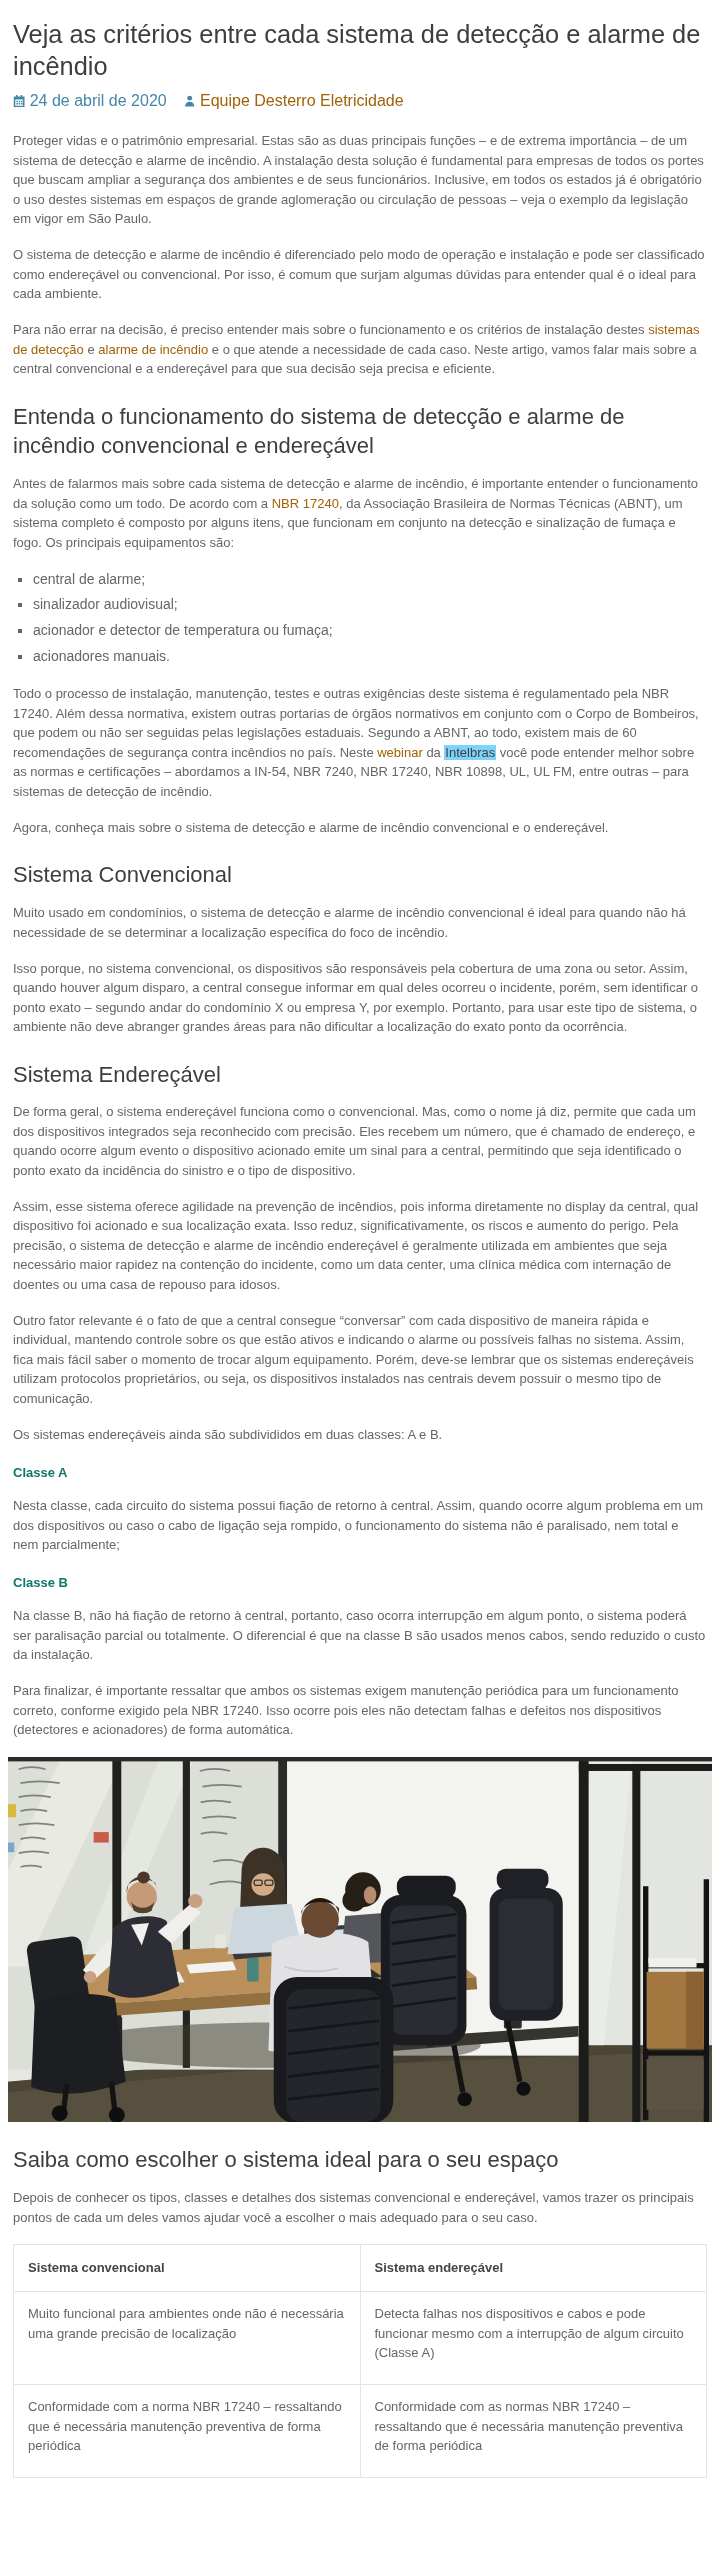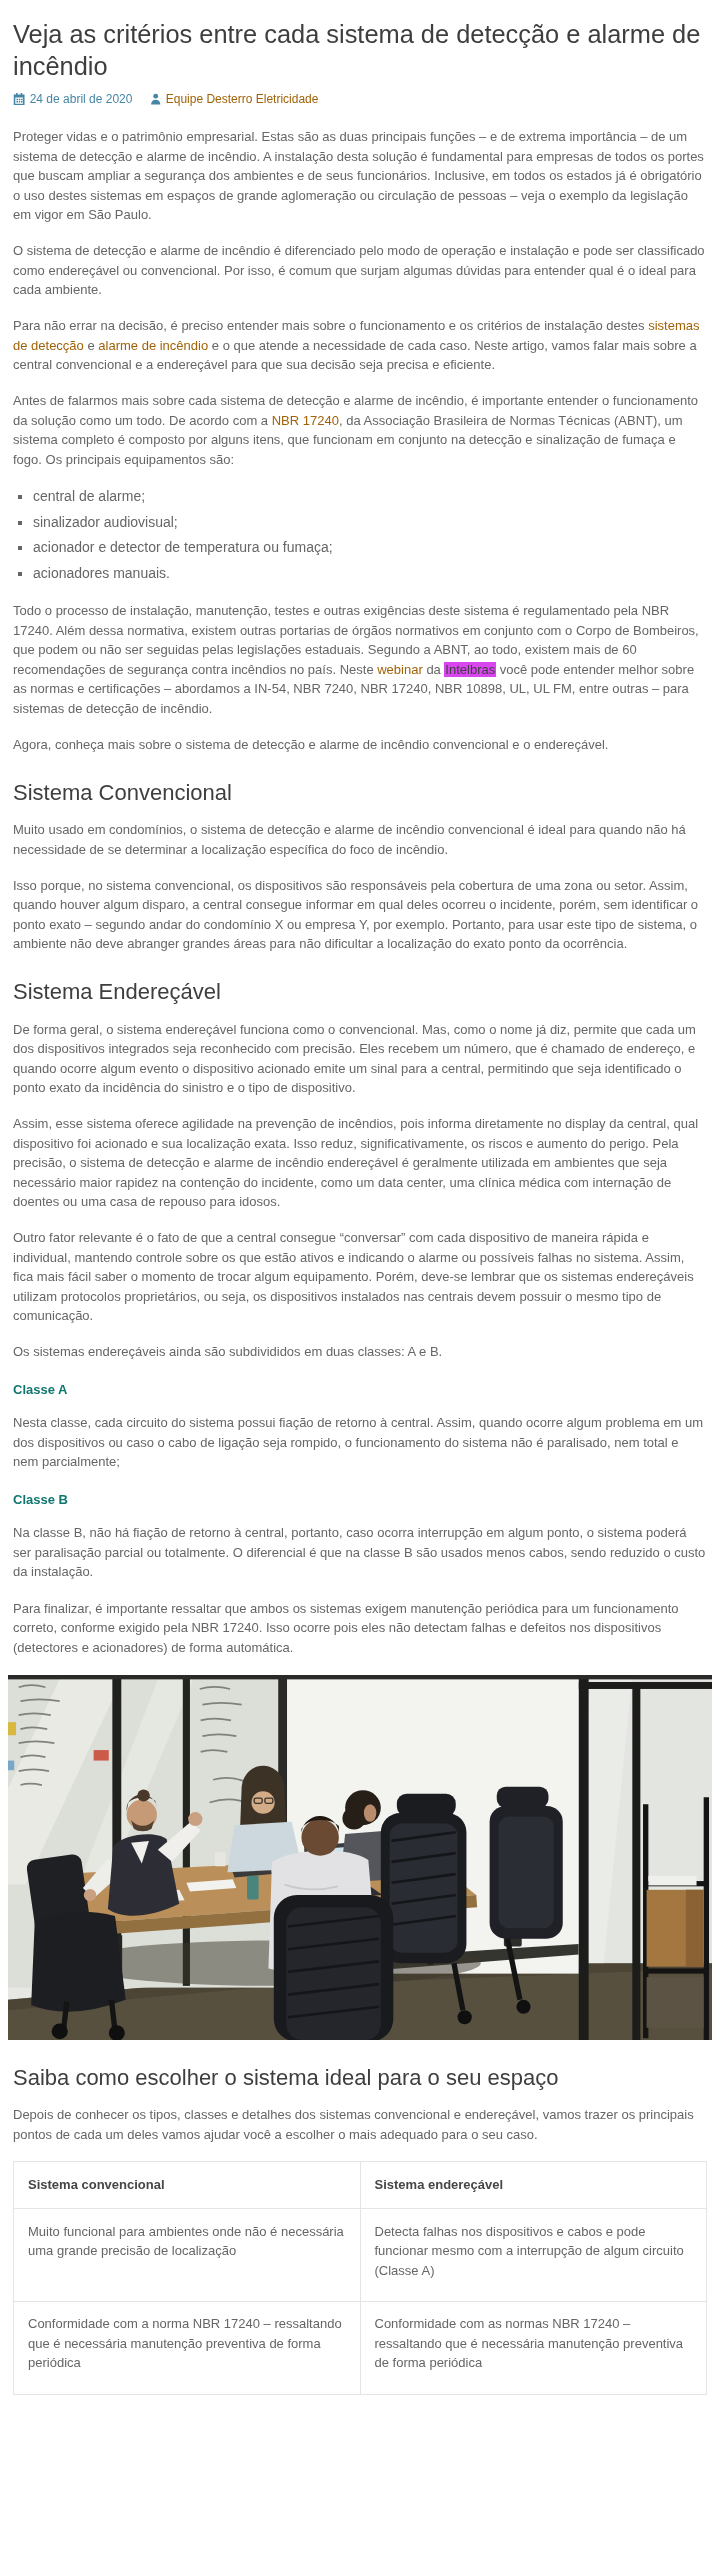--- a/index.html
+++ b/index.html
@@ -1,28 +1,28 @@
 <!DOCTYPE html>
 <html lang="pt-BR" style="font-size:14px"><head>
 <meta charset="utf-8">
 <style>
   html,body{margin:0;padding:0;background:#fff;}
   body{width:720px;font-family:"Liberation Sans","DejaVu Sans",sans-serif;color:#666;}
   .page{padding:5.3px 13px 26px;}
   h1{font-size:25.4px;font-weight:400;color:#3e3e3e;line-height:1.26;margin:12.3px 0 10.5px;}
-  .meta{display:flex;align-items:center;gap:17.5px;color:#4586a7;font-size:12px;margin:0 0 21px;}
+  .meta{display:flex;align-items:center;gap:17.5px;color:#4586a7;font-size:16px;margin:0 0 21px;}
   .meta-item{display:flex;align-items:center;gap:4.4px;}
   .meta-item svg{display:block;}
   p{font-size:13px;line-height:1.5;margin:0 0 16.6px;}
   h2{font-size:22px;font-weight:400;color:#3e3e3e;line-height:1.35;margin:23px 0 13px;}
   h4{font-size:13px;font-weight:700;color:#0f766e;margin:20px 0 16.6px;}
   ul{margin:0 0 18.4px;padding-left:20px;list-style:square;color:#555;}
   li{font-size:14px;line-height:1.45;margin:0 0 5.3px;color:#666;}
   a{color:#a16207;text-decoration:none;}
-  mark{background:#d946ef;color:#3f3f3f;padding:0 0.9px;}
+  mark{background:#7dd3fc;color:#3f3f3f;padding:0 0.9px;}
   figure{margin:17.5px -5.3px 15px;}
   figure svg{display:block;width:100%;height:365px;}
   table{width:100%;border-collapse:collapse;margin:7px 0 24.5px;}
   th,td{border:0.9px solid #e4e4e4;text-align:left;vertical-align:top;padding:12.3px 14px 16px;font-size:13px;line-height:1.5;width:50%;}
   th{font-weight:700;color:#464646;padding:13px 14px 14px;}
   td{color:#666;padding-bottom:21px;}
 </style>
 </head>
 <body>
 
@@ -50,20 +50,21 @@
             </svg>
         </span>
         <a href="#">Equipe Desterro Eletricidade</a>
       </span>
     </div>
 
     <p>Proteger vidas e o patrimônio empresarial. Estas são as duas principais funções – e de extrema importância – de um sistema de detecção e alarme de incêndio. A instalação desta solução é fundamental para empresas de todos os portes que buscam ampliar a segurança dos ambientes e de seus funcionários. Inclusive, em todos os estados já é obrigatório o uso destes sistemas em espaços de grande aglomeração ou circulação de pessoas – veja o exemplo da legislação em vigor em São Paulo.</p>
     <p>O sistema de detecção e alarme de incêndio é diferenciado pelo modo de operação e instalação e pode ser classificado como endereçável ou convencional. Por isso, é comum que surjam algumas dúvidas para entender qual é o ideal para cada ambiente.</p>
     <p><span>Para não errar na decisão, é preciso entender mais sobre o funcionamento e os critérios de instalação destes </span><a href="#">sistemas de detecção</a><span> e </span><a href="#">alarme de incêndio</a><span> e o que atende a necessidade de cada caso. Neste artigo, vamos falar mais sobre a central convencional e a endereçável para que sua decisão seja precisa e eficiente.</span></p>
 
+    <h2>Entenda o funcionamento do sistema de detecção e alarme de incêndio convencional e endereçável</h2>
 
     <p><span>Antes de falarmos mais sobre cada sistema de detecção e alarme de incêndio, é importante entender o funcionamento da solução como um todo. De acordo com a </span><a href="#">NBR 17240</a><span>, da Associação Brasileira de Normas Técnicas (ABNT), um sistema completo é composto por alguns itens, que funcionam em conjunto na detecção e sinalização de fumaça e fogo. Os principais equipamentos são:</span></p>
 
     <ul>
       <li>central de alarme;</li>
       <li>sinalizador audiovisual;</li>
       <li>acionador e detector de temperatura ou fumaça;</li>
       <li>acionadores manuais.</li>
     </ul>
 

